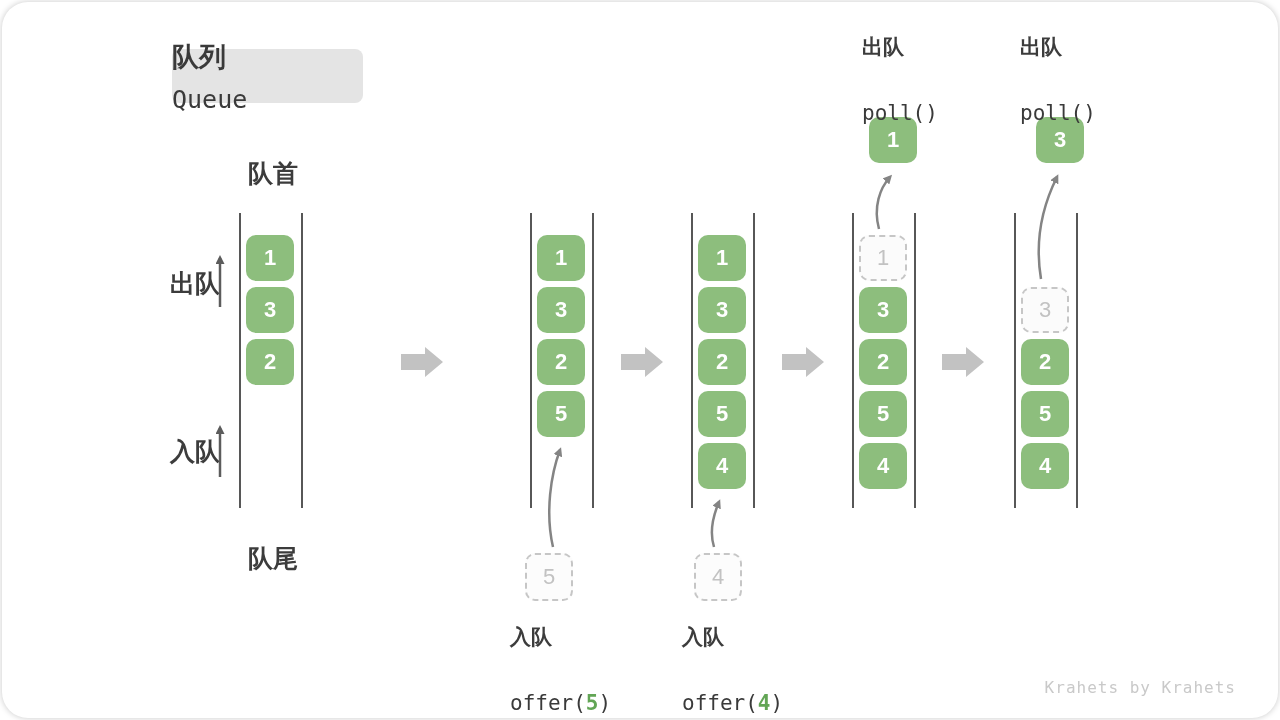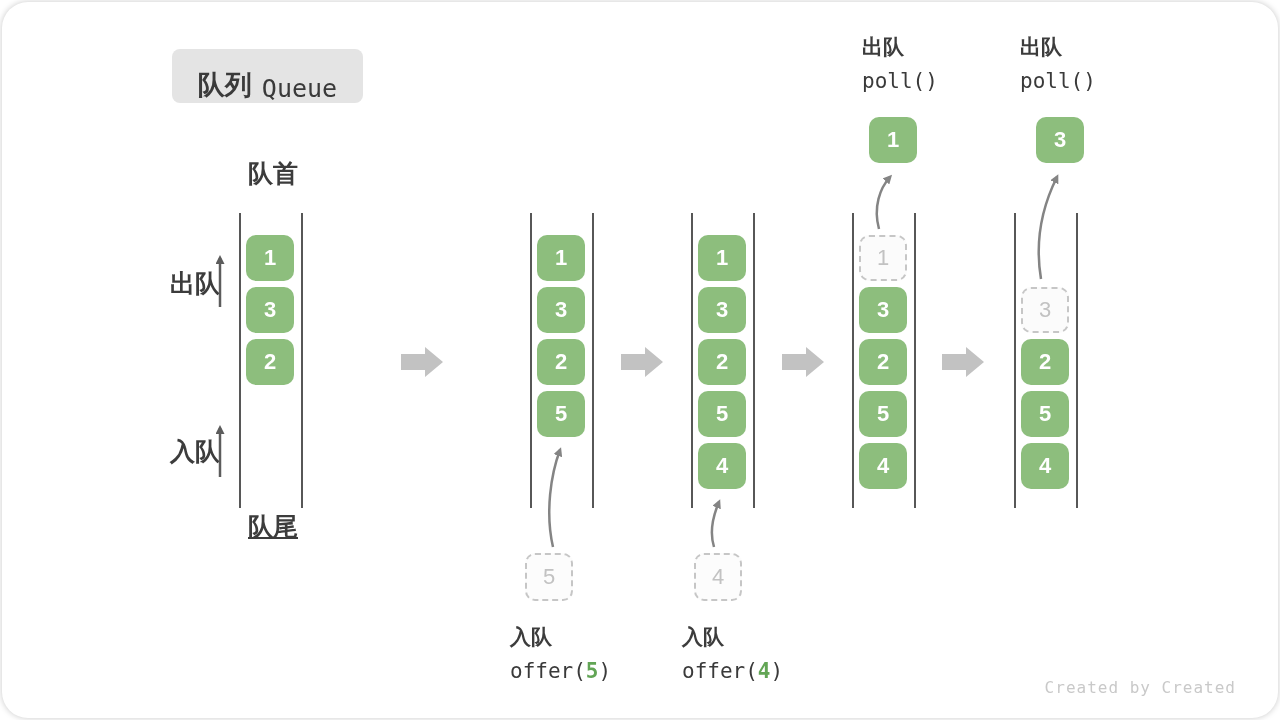--- a/index.html
+++ b/index.html
@@ -2,54 +2,54 @@
 <html><head>
 <meta charset="utf-8">
 <style>
   html,body{margin:0;padding:0;width:1280px;height:720px;background:#fff;overflow:hidden;
     font-family:"Liberation Sans","DejaVu Sans",sans-serif;}
   #canvas{position:absolute;left:2px;top:2px;width:1276px;height:716px;background:#fff;
     border-radius:26px;box-shadow:0 0 6px rgba(0,0,0,.22);}
   .abs{position:absolute;}
   
   #badge{left:170px;top:47px;width:191px;height:54px;background:#E4E4E4;border-radius:8px;
-    display:flex;align-items:flex-end;justify-content:center;gap:10px;}
+    display:flex;align-items:flex-start;justify-content:center;gap:10px;flex-direction:column;}
   #badge .zh{font-size:27px;font-weight:700;color:#3A3A3A;}
   #badge .en{font-size:25px;color:#3A3A3A;font-family:"DejaVu Sans Mono","Liberation Mono",monospace;}
   
   .cjk-label{font-size:25px;font-weight:700;color:#3C3C3C;white-space:nowrap;}
   
   .qline{width:2px;background:#575757;}
   
   .elem{width:48px;height:46px;border-radius:10px;background:#8DBE7D;color:#fff;
     display:flex;align-items:center;justify-content:center;font-size:22px;font-weight:700;box-sizing:border-box;}
   .ghost{background:#FBFBFB;border:2px dashed #C6C6C6;color:#C2C2C2;font-weight:400;}
   .incoming{width:48px;height:48px;border-radius:10px;background:#FCFCFC;border:2px dashed #C6C6C6;
     color:#C2C2C2;display:flex;align-items:center;justify-content:center;font-size:22px;box-sizing:border-box;}
   
   .op-label{line-height:34px;white-space:nowrap;}
   .op-label .zh{font-size:21px;font-weight:700;color:#3C3C3C;}
-  .op-label .code{font-size:21px;color:#3A3A3A;font-family:"DejaVu Sans Mono","Liberation Mono",monospace;}
+  .op-label .code{font-size:21px;color:#3A3A3A;font-family:"DejaVu Sans Mono","Liberation Mono",monospace;margin-top:32px;}
   .op-label .code .arg{color:#62A555;font-weight:700;}
   #svg-overlay{position:absolute;left:0;top:0;width:1280px;height:720px;pointer-events:none;}
   #watermark{right:42px;top:676px;font-size:16px;color:#C9C9C9;letter-spacing:1px;
     font-family:"DejaVu Sans Mono","Liberation Mono",monospace;}
 </style>
 </head>
 <body>
 
 <div id="canvas">
 
   <div id="badge" class="abs">
     <span class="zh">队列</span>
     <span class="en">Queue</span>
   </div>
 
   <div class="abs cjk-label" style="left:246px;top:155px;width:44px;text-align:center;">队首</div>
-  <div class="abs cjk-label" style="left:246px;top:508px;width:44px;text-align:right;text-decoration:underline;">队尾</div>
+  <div class="abs cjk-label" style="left:246px;top:540px;width:44px;text-align:right;">队尾</div>
 
   <div class="abs cjk-label" style="left:168px;top:265px;">出队</div>
   <div class="abs cjk-label" style="left:168px;top:433px;">入队</div>
 
   <svg id="svg-overlay">
     <defs>
       <marker id="ah-gray" markerWidth="9" markerHeight="9" refX="6" refY="4.5" orient="auto" markerUnits="userSpaceOnUse">
         <path d="M0,0 L9,4.5 L0,9 Z" fill="#848484"></path>
       </marker>
       <marker id="ah-dark" markerWidth="9" markerHeight="9" refX="6" refY="4.5" orient="auto" markerUnits="userSpaceOnUse">
@@ -115,14 +115,14 @@
       <div class="elem abs" style="left: 1019px; top: 337px;">2</div>
       <div class="elem abs" style="left: 1019px; top: 389px;">5</div>
       <div class="elem abs" style="left: 1019px; top: 441px;">4</div>
       <div class="elem abs" style="left: 1034px; top: 115px;">3</div>
       <div class="op-label abs" style="left: 1018px; top: 28px;">
         <div class="zh">出队</div>
         <div class="code">poll()</div>
       </div>
     </div>
 
-  <div id="watermark" class="abs">Created by Created</div>
+  <div id="watermark" class="abs">Krahets by Krahets</div>
 </div>
 
 </body></html>

